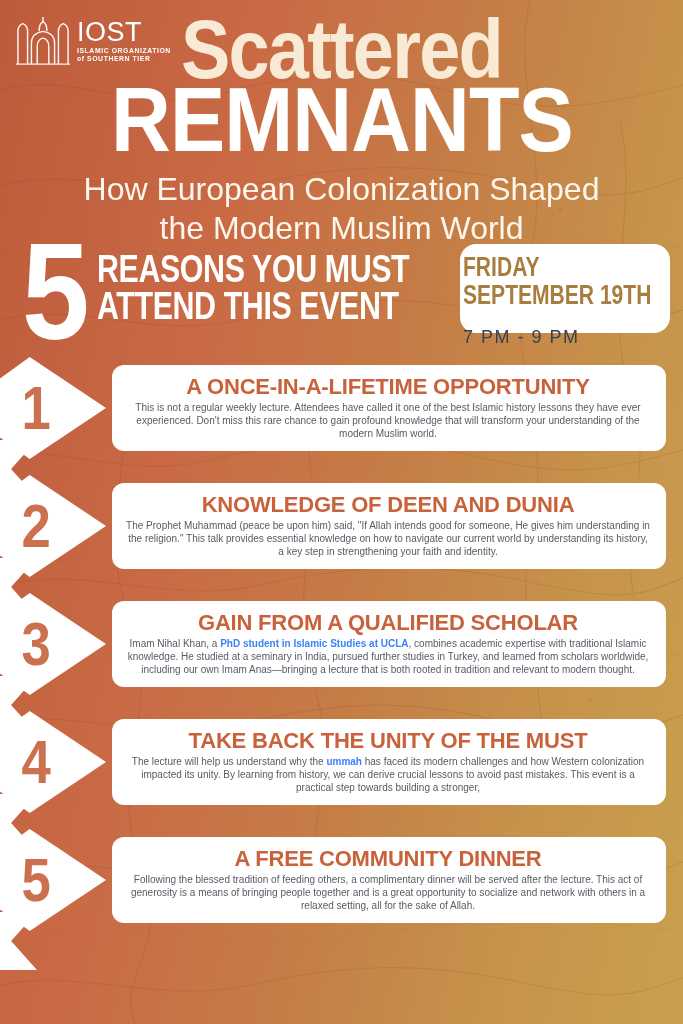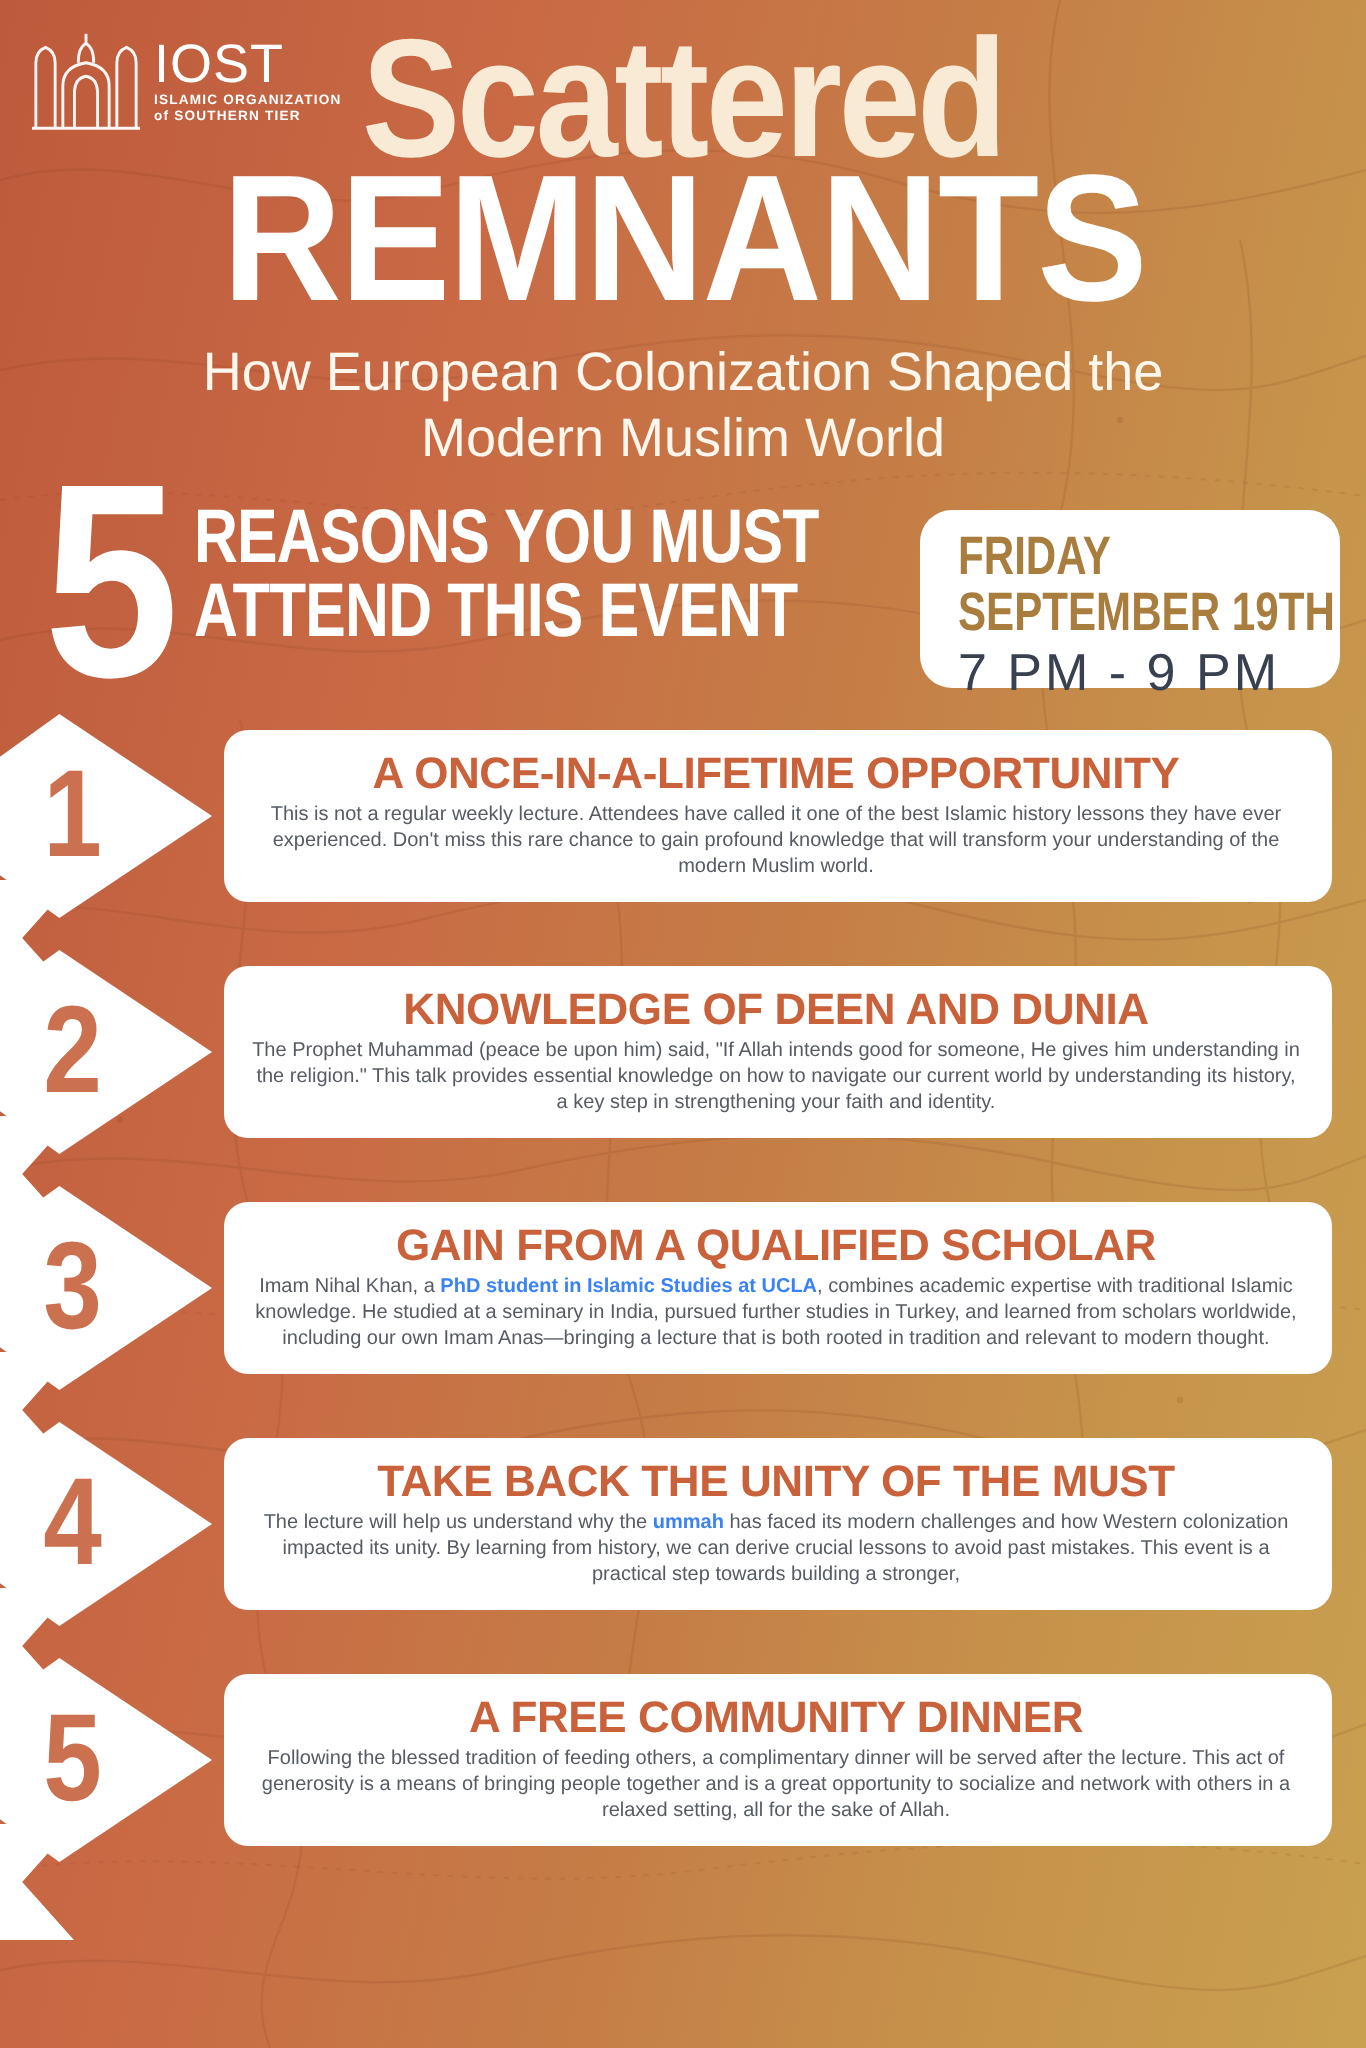--- a/index.html
+++ b/index.html
@@ -21,32 +21,32 @@
   .logo-acronym{font-size:27px;font-weight:normal;letter-spacing:.5px;}
   .logo-org1{font-size:6.8px;font-weight:bold;letter-spacing:.6px;margin-top:2px;}
   .logo-org2{font-size:6.8px;font-weight:bold;letter-spacing:.6px;margin-top:1px;}
 
   
   .title-block{left:0;top:8px;width:100%;text-align:center;color:#fff;}
   .title1{line-height:.98;}
   .title1 span{display:inline-block;font-size:84px;font-weight:bold;color:#f8ead4;transform:scaleX(.88);letter-spacing:-2px;}
   .title2{margin-top:-12px;line-height:.95;}
   .title2 span{display:inline-block;font-size:90px;font-weight:bold;color:#ffffff;transform:scaleX(.92);letter-spacing:-1px;}
-  .subtitle{margin:6px auto 0;max-width:540px;font-size:27px;line-height:1.22;color:#fdf6ec;font-weight:400;}
+  .subtitle{margin:6px auto 0;max-width:540px;font-size:32px;line-height:1.22;color:#fdf6ec;font-weight:400;}
 
   
   .reasons-header{left:22px;top:240px;display:flex;color:#fff;}
   .big-num{font-size:138px;font-weight:bold;line-height:.74;transform:scaleX(.88);transform-origin:left top;}
   .header-lines{margin-left:-2px;padding-top:11px;}
   .header-lines div{font-size:38px;font-weight:bold;line-height:.98;letter-spacing:-.5px;transform:scaleX(.8);transform-origin:left center;white-space:nowrap;}
 
   
-  .date-box{left:460px;top:255px;width:210px;height:89px;background:#fff;border-radius:16px;padding:10px 0 0 19px;box-sizing:border-box;}
+  .date-box{left:460px;top:244px;width:210px;height:89px;background:#fff;border-radius:16px;padding:10px 0 0 3px;box-sizing:border-box;}
   .date-box .day,.date-box .date{font-size:27px;font-weight:bold;color:#a87d3e;line-height:1.02;transform:scaleX(.78);transform-origin:left center;white-space:nowrap;}
-  .date-box .time{font-size:26px;color:#394050;letter-spacing:1.5px;line-height:1.15;margin-top:2px;}
+  .date-box .time{font-size:18px;color:#394050;letter-spacing:1.5px;line-height:1.15;margin-top:18px;}
 
   
   .rows{left:0;top:357px;width:683px;}
   .row{position:relative;display:flex;align-items:center;margin-bottom:16px;padding-right:17px;box-sizing:border-box;}
   .arrow-col{width:112px;flex:0 0 112px;position:relative;display:flex;align-items:center;}
   .arrow{width:106px;height:102px;background:#fff;
     clip-path:polygon(0 21%,28% 0,100% 50%,28% 100%,0 79%);
     display:flex;align-items:center;justify-content:center;padding-right:34px;box-sizing:border-box;}
   .arrow .num{font-size:62px;font-weight:bold;color:#cb7150;line-height:1;transform:scaleX(.85);}
   .fold{position:absolute;left:0;bottom:-39px;width:37px;height:58px;background:#fff;

